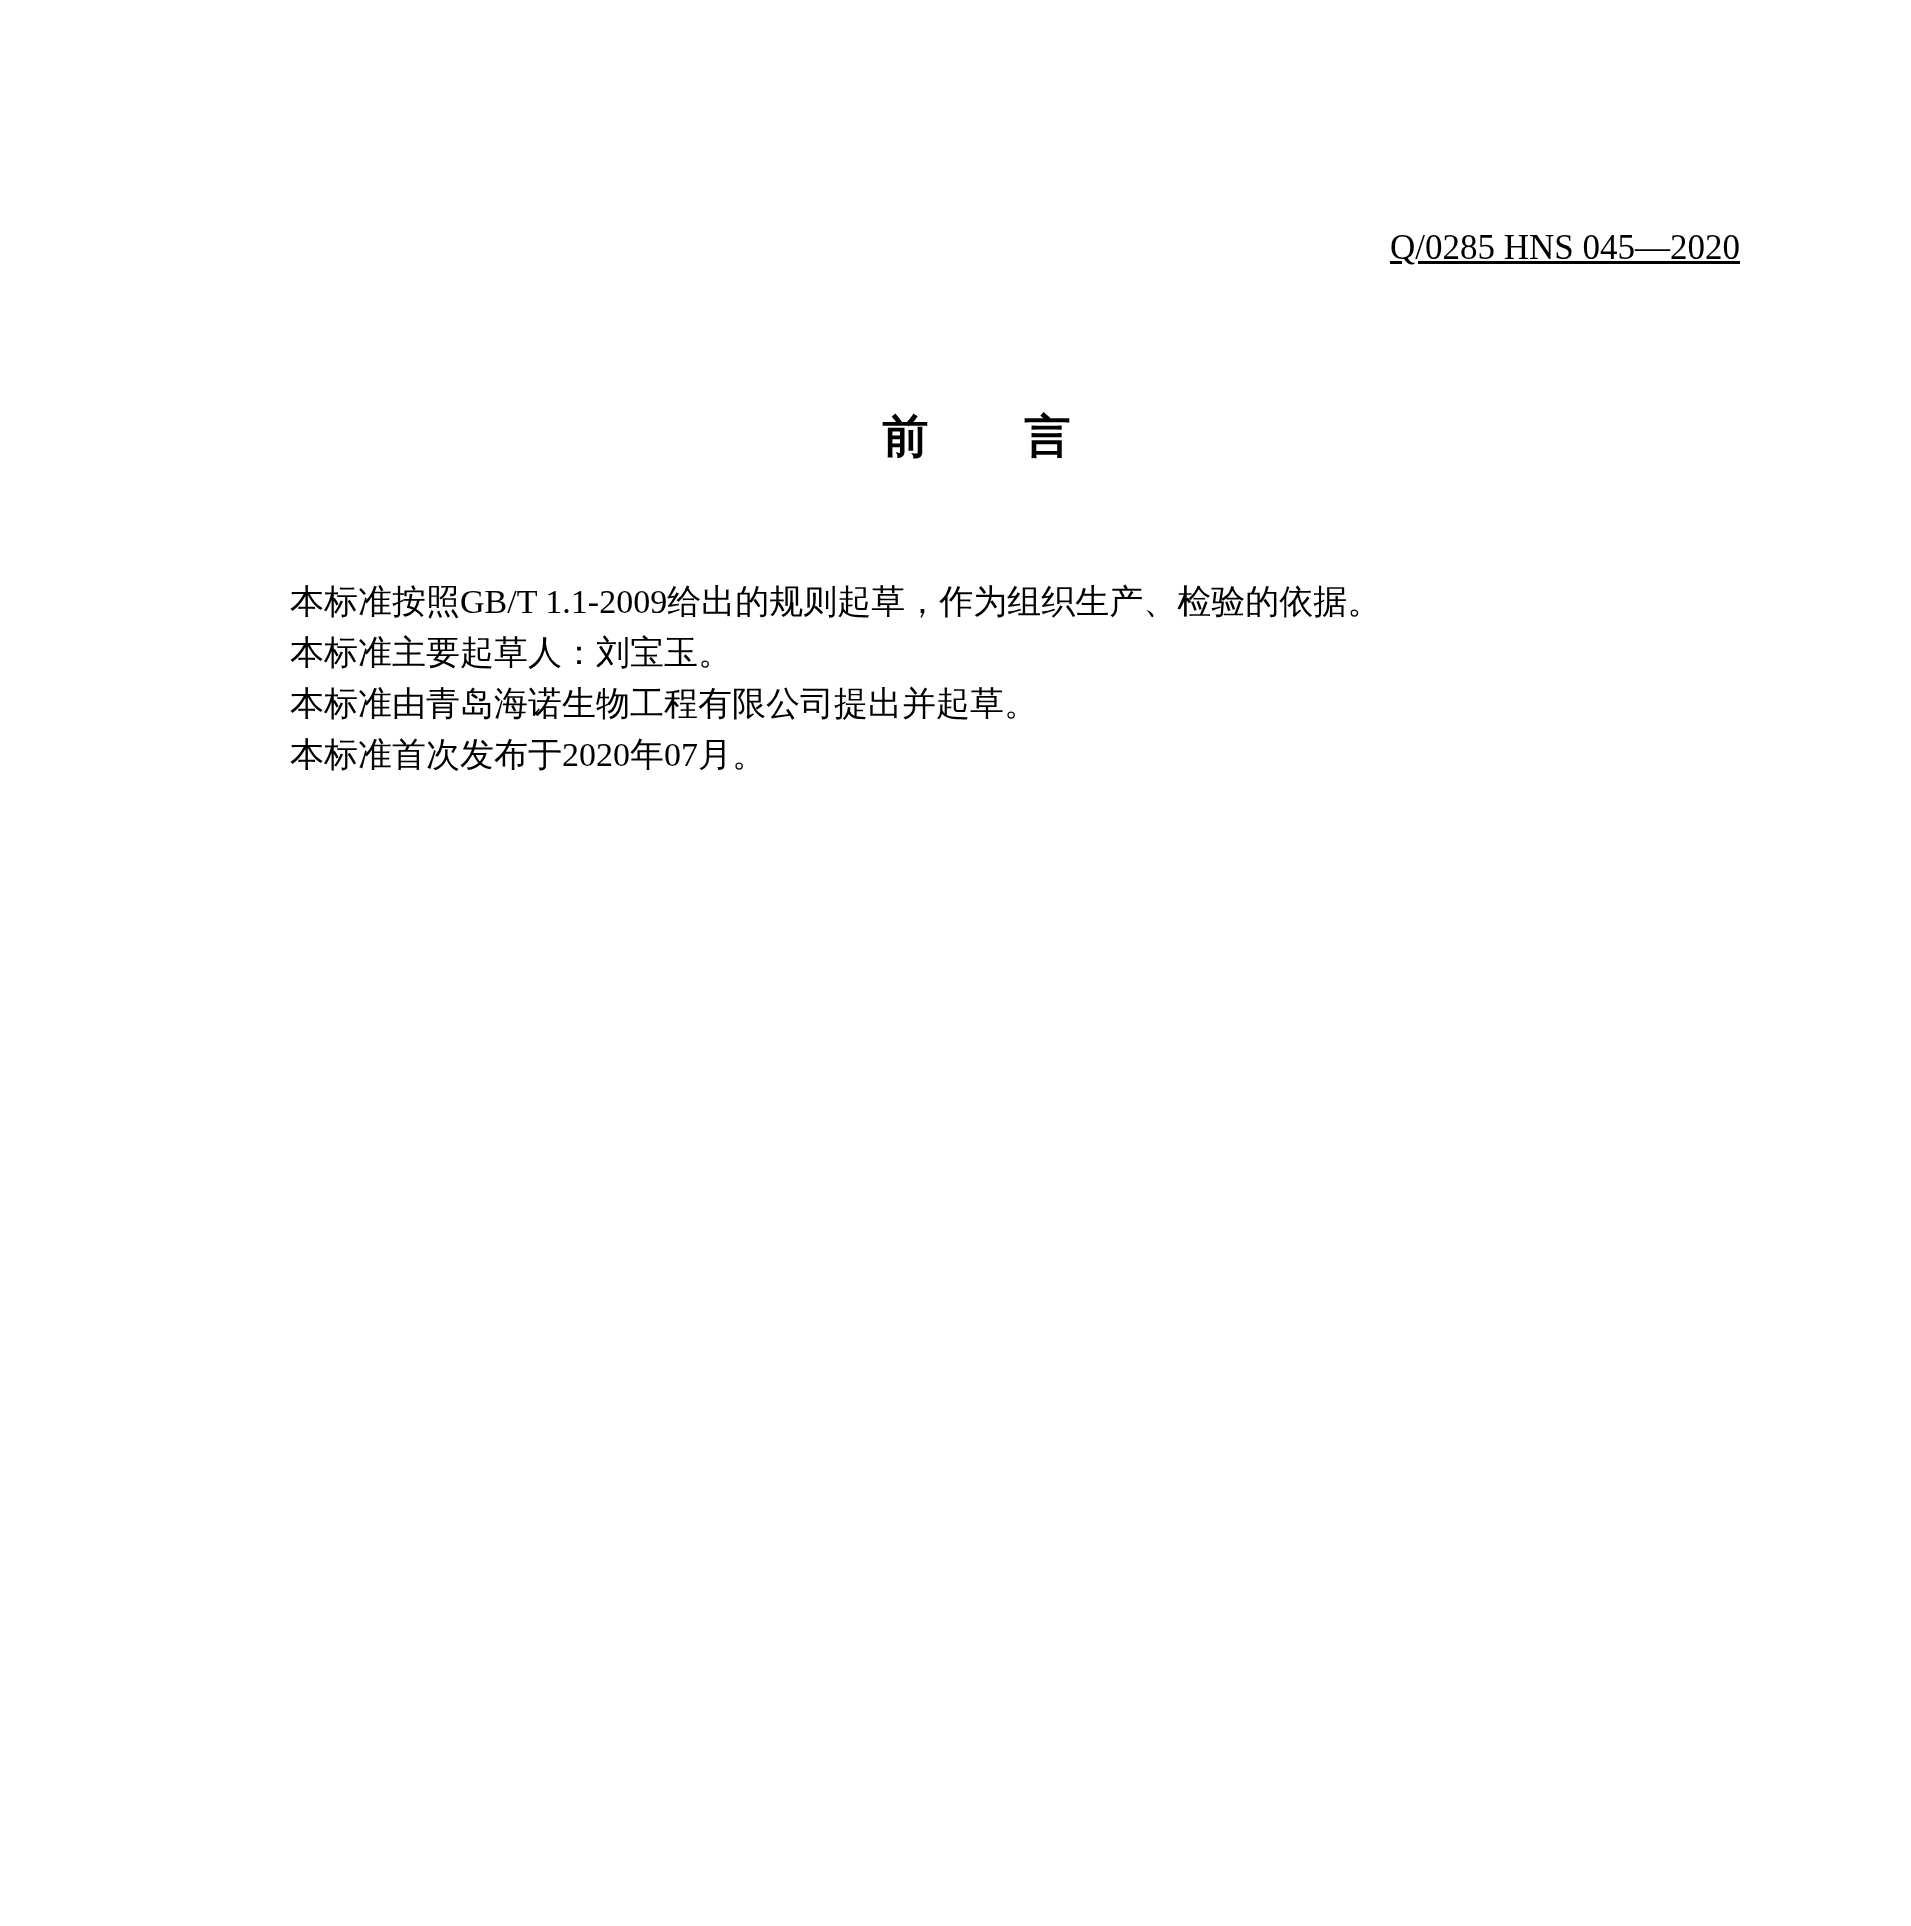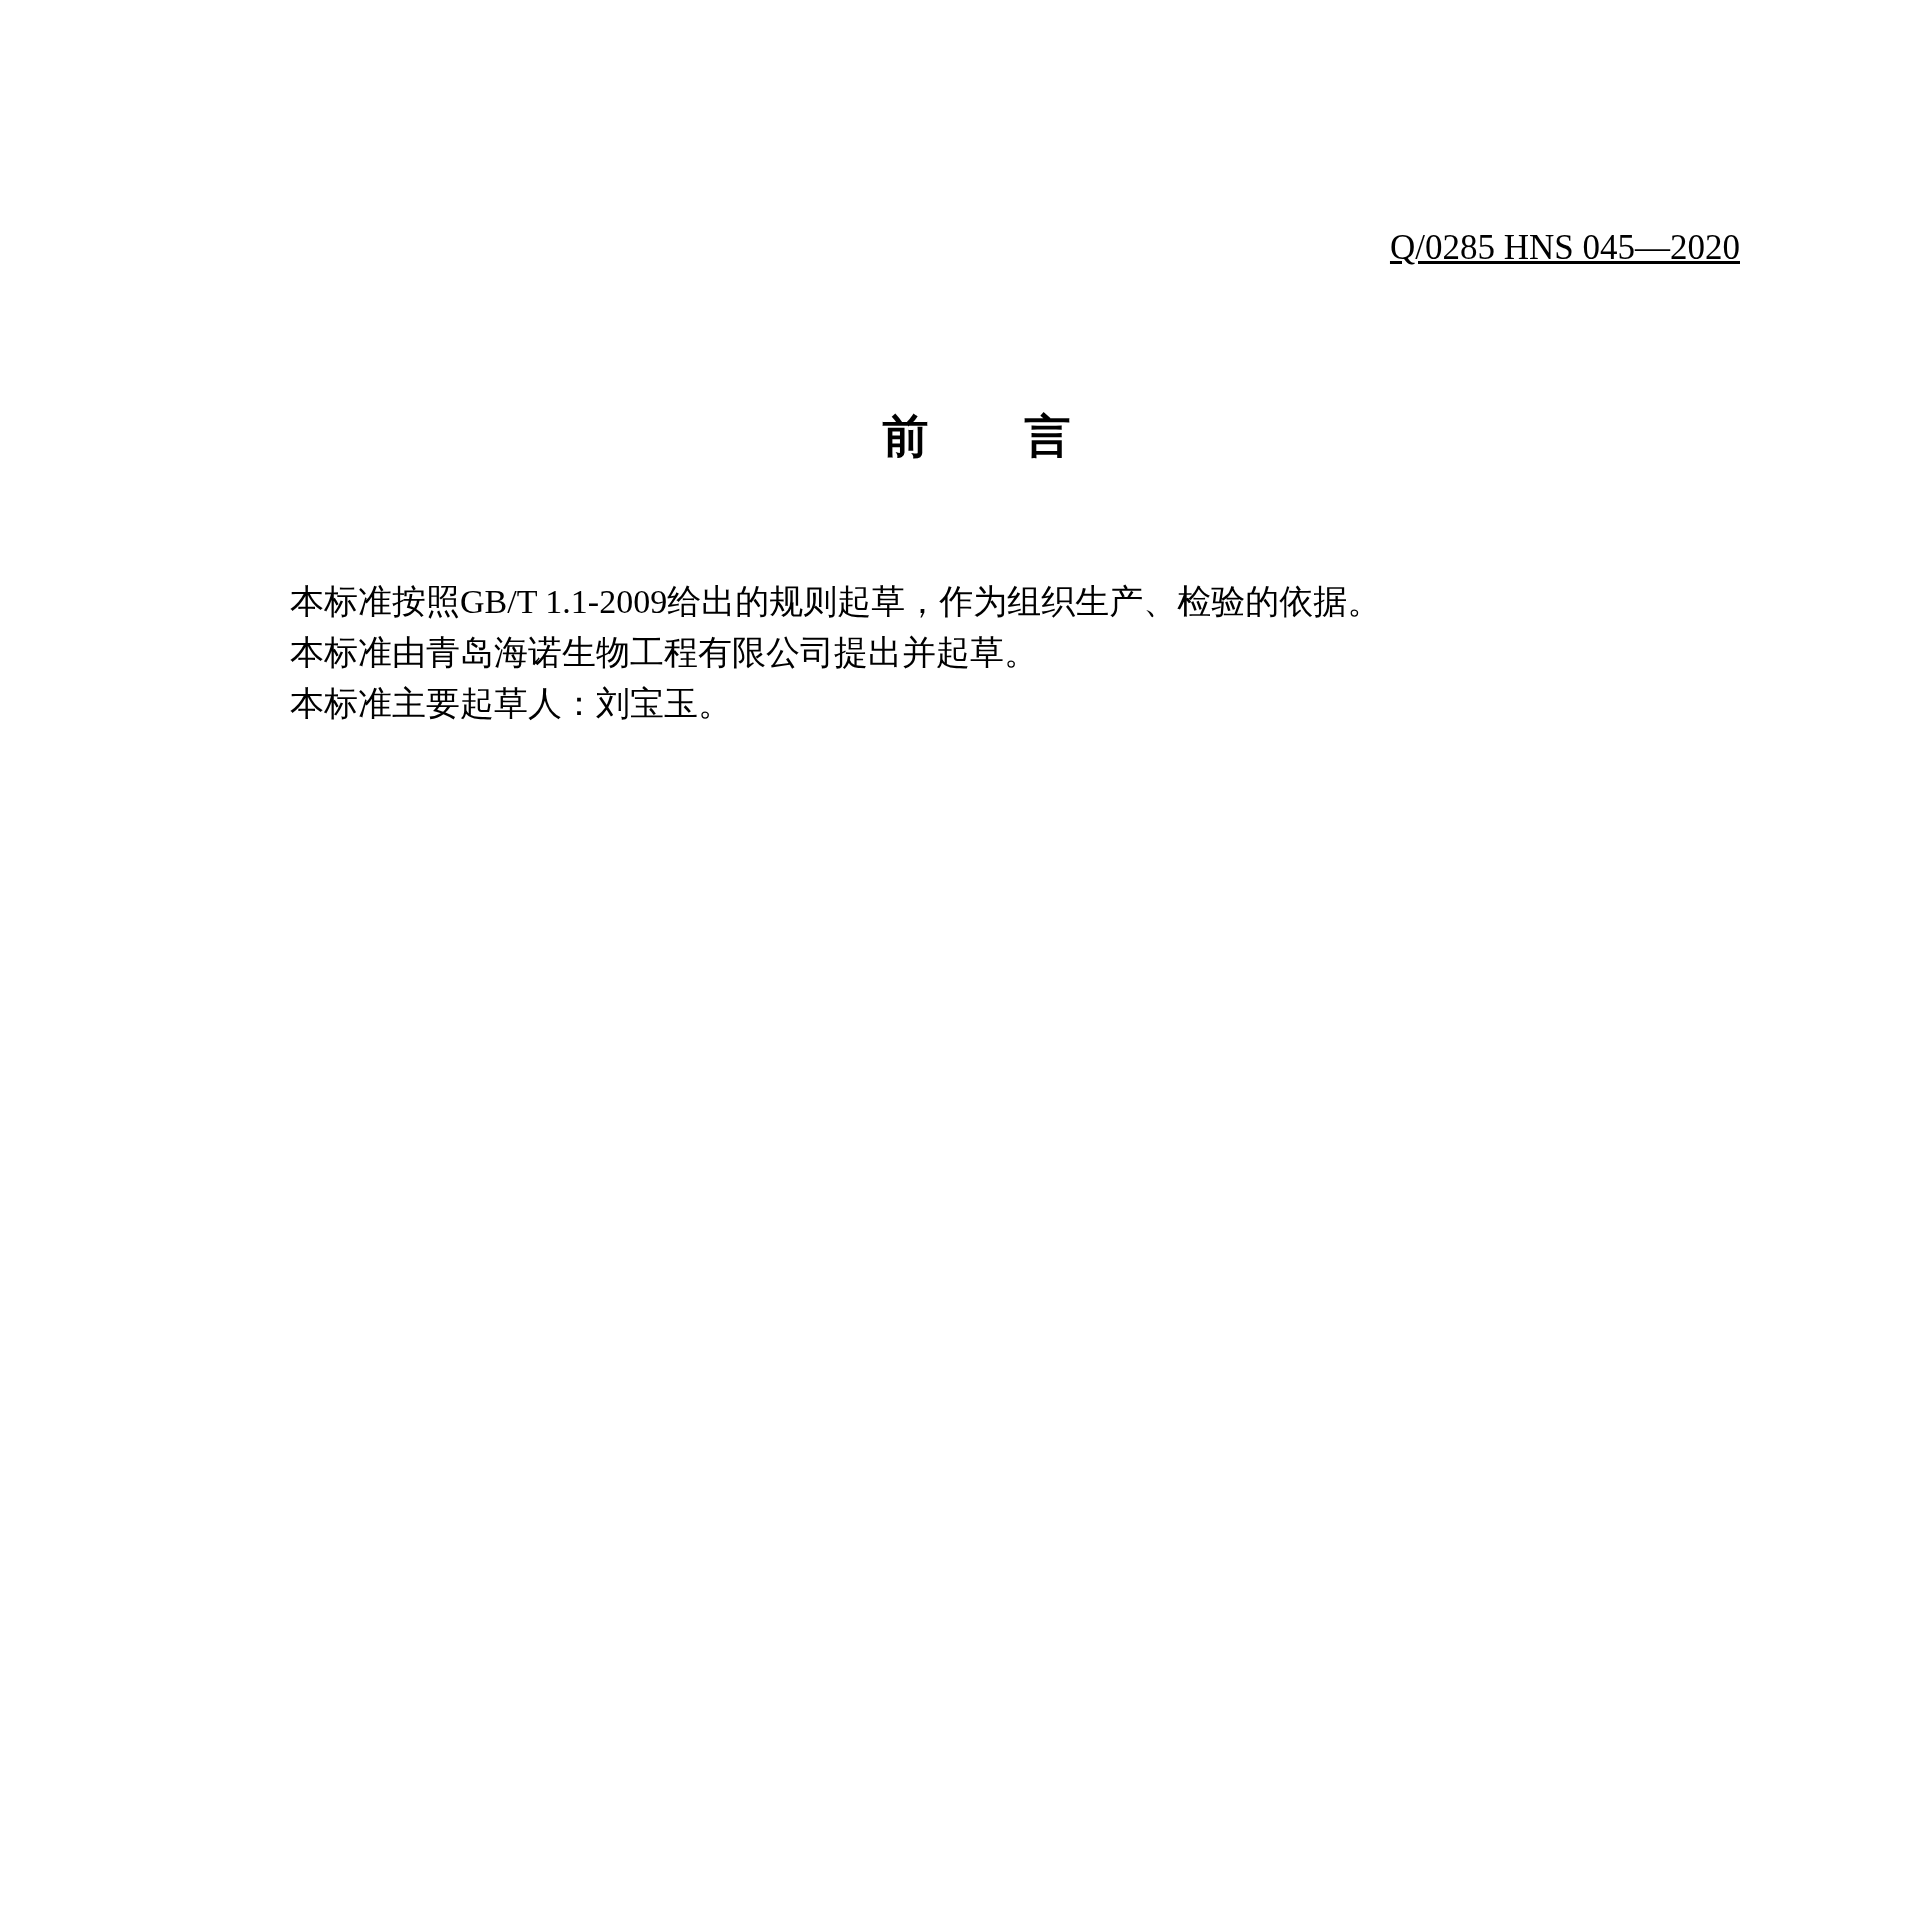--- a/index.html
+++ b/index.html
@@ -65,18 +65,19 @@
 
   <div class="standard-code">Q/0285 HNS 045—2020</div>
 
   <div class="doc-title">
     <span>前</span>
     <span>言</span>
   </div>
 
   <div class="foreword">
     <p>本标准按照GB/T 1.1-2009给出的规则起草，作为组织生产、检验的依据。</p>
+    <p>本标准主要起草人：刘宝玉。</p>
     <p>本标准由青岛海诺生物工程有限公司提出并起草。</p>
-    <p>本标准主要起草人：刘宝玉。</p>
+    <p>本标准首次发布于2020年07月。</p>
   </div>
 
 </div>
 
 
 </body></html>

